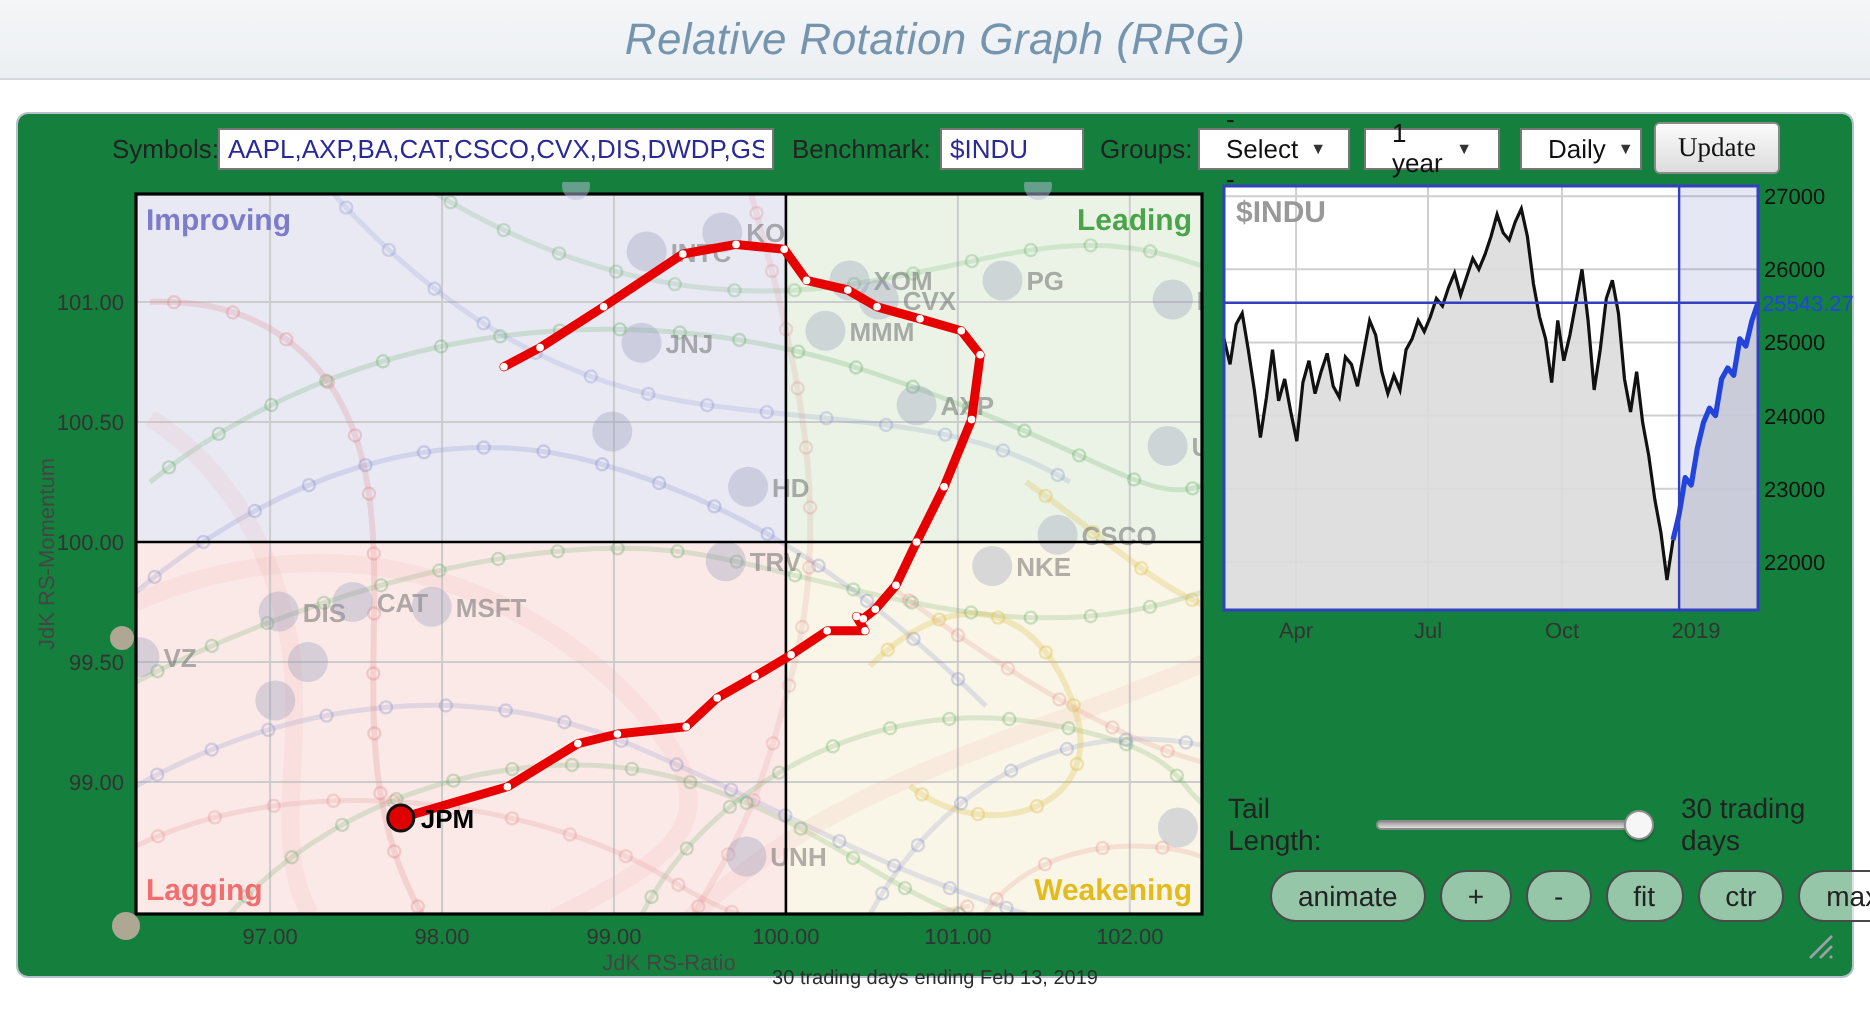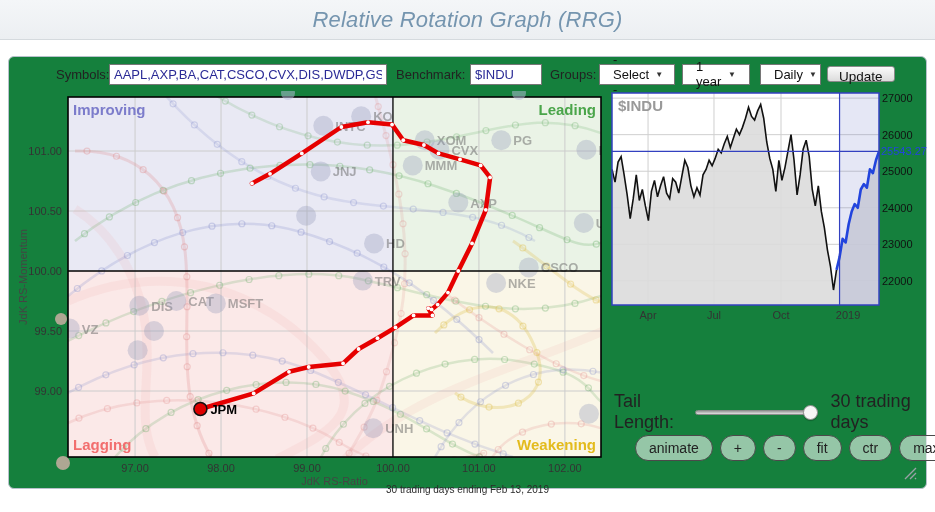--- a/index.html
+++ b/index.html
@@ -15,24 +15,24 @@
   .panel { position:absolute; left:8px; top:56px; width:919px; height:433px;
     background:#15803d; border:1px solid #b7c1cb; border-radius:6px; }
 
   .tb { position:absolute; top:6px; left:0; width:100%; height:22px; font-size:13px; color:#222; }
   .tb-item { position:absolute; top:0; height:22px; display:flex; align-items:center; }
   .tb input { font-size:13px; color:#2a2a96; border:1px solid #767676; background:#fff;
     height:21px; padding:1px 4px; font-family:inherit; }
   .sel { display:inline-flex; align-items:center; justify-content:space-between;
     border:1px solid #767676; background:#fff; height:21px; padding:0 13px; font-size:13px; color:#111; cursor:default; }
   .sel .caret { font-size:8px; color:#333; margin-left:6px; }
-  .upd { font-size:13.5px; color:#111; padding:2px 11px; height:16px;
-    border:1px solid #8a8a8a; border-radius:3px; background:linear-gradient(#fbfbfb,#dcdcdc); }
-
-  .slider-row { position:absolute; left:605px; top:346px; height:18px; display:flex; align-items:center; font-size:18px; color:#222; }
+  .upd { font-size:13.5px; color:#111; padding:2px 11px; height:26px;
+    border:1px solid #8a8a8a; border-radius:3px; background:linear-gradient(#fbfbfb,#dcdcdc);font-family:Liberation Serif, serif; }
+
+  .slider-row { position:absolute; left:605px; top:346px; height:18px; display:flex; align-items:center; font-size:14px; color:#222; }
   .track { position:relative; width:148px; height:5px; margin:0 4px 0 10px;
     background:linear-gradient(#9a9a9a,#e0e0e0); border:1px solid #8b8b8b; border-radius:3px; }
   .knob { position:absolute; right:-8px; top:-6px; width:15px; height:15px; border-radius:50%;
     background:#f6f6f6; border:1px solid #8f8f8f; box-shadow:0 1px 1px rgba(0,0,0,.25); }
 
   .btn-row { position:absolute; left:626px; top:378px; display:flex; gap:7px; }
   .pill { font-size:14px; color:#222; background:rgba(255,255,255,.55);
     border:1.7px solid #4a4a4a; border-radius:13px; height:26px; padding:8px 13px;
     display:flex; align-items:center; justify-content:center; font-family:inherit; }
   .pill.sm { padding:0 13px; }

